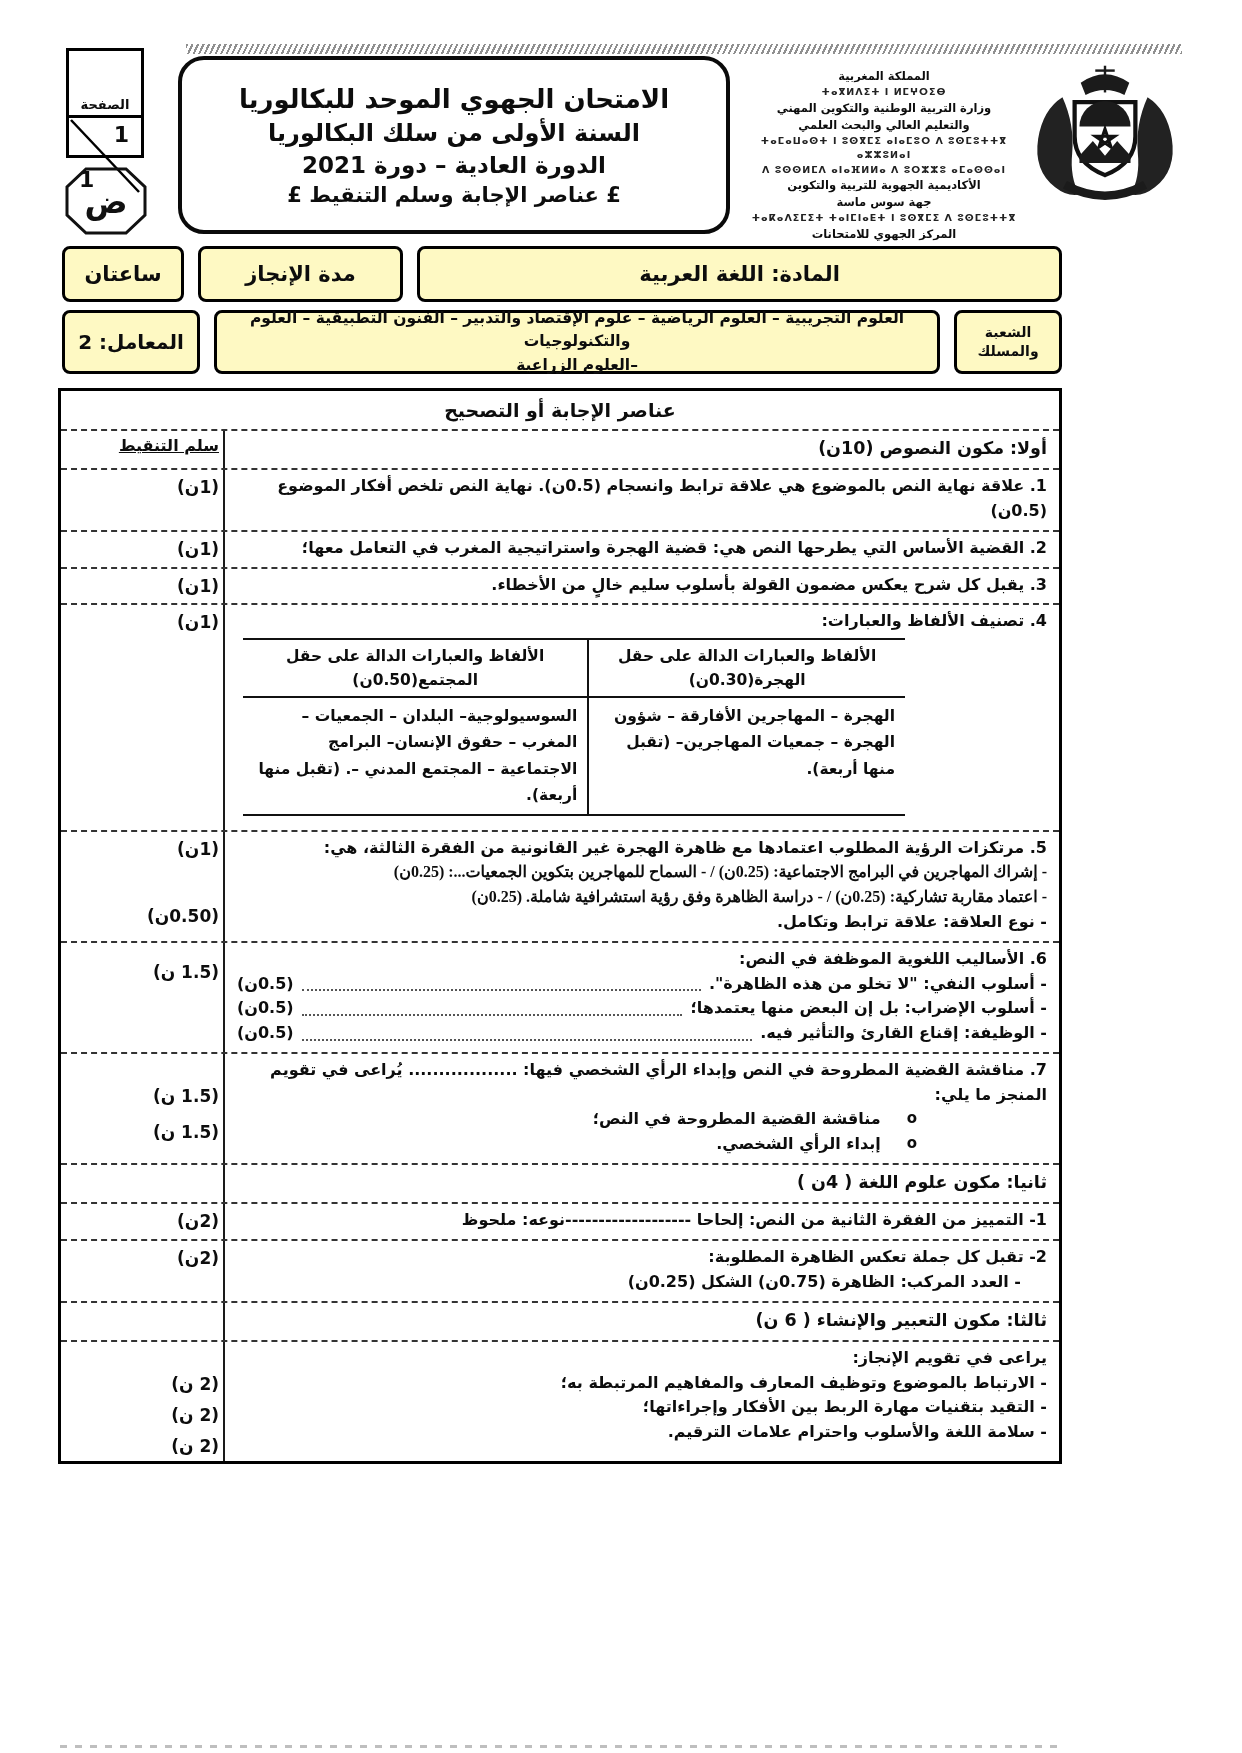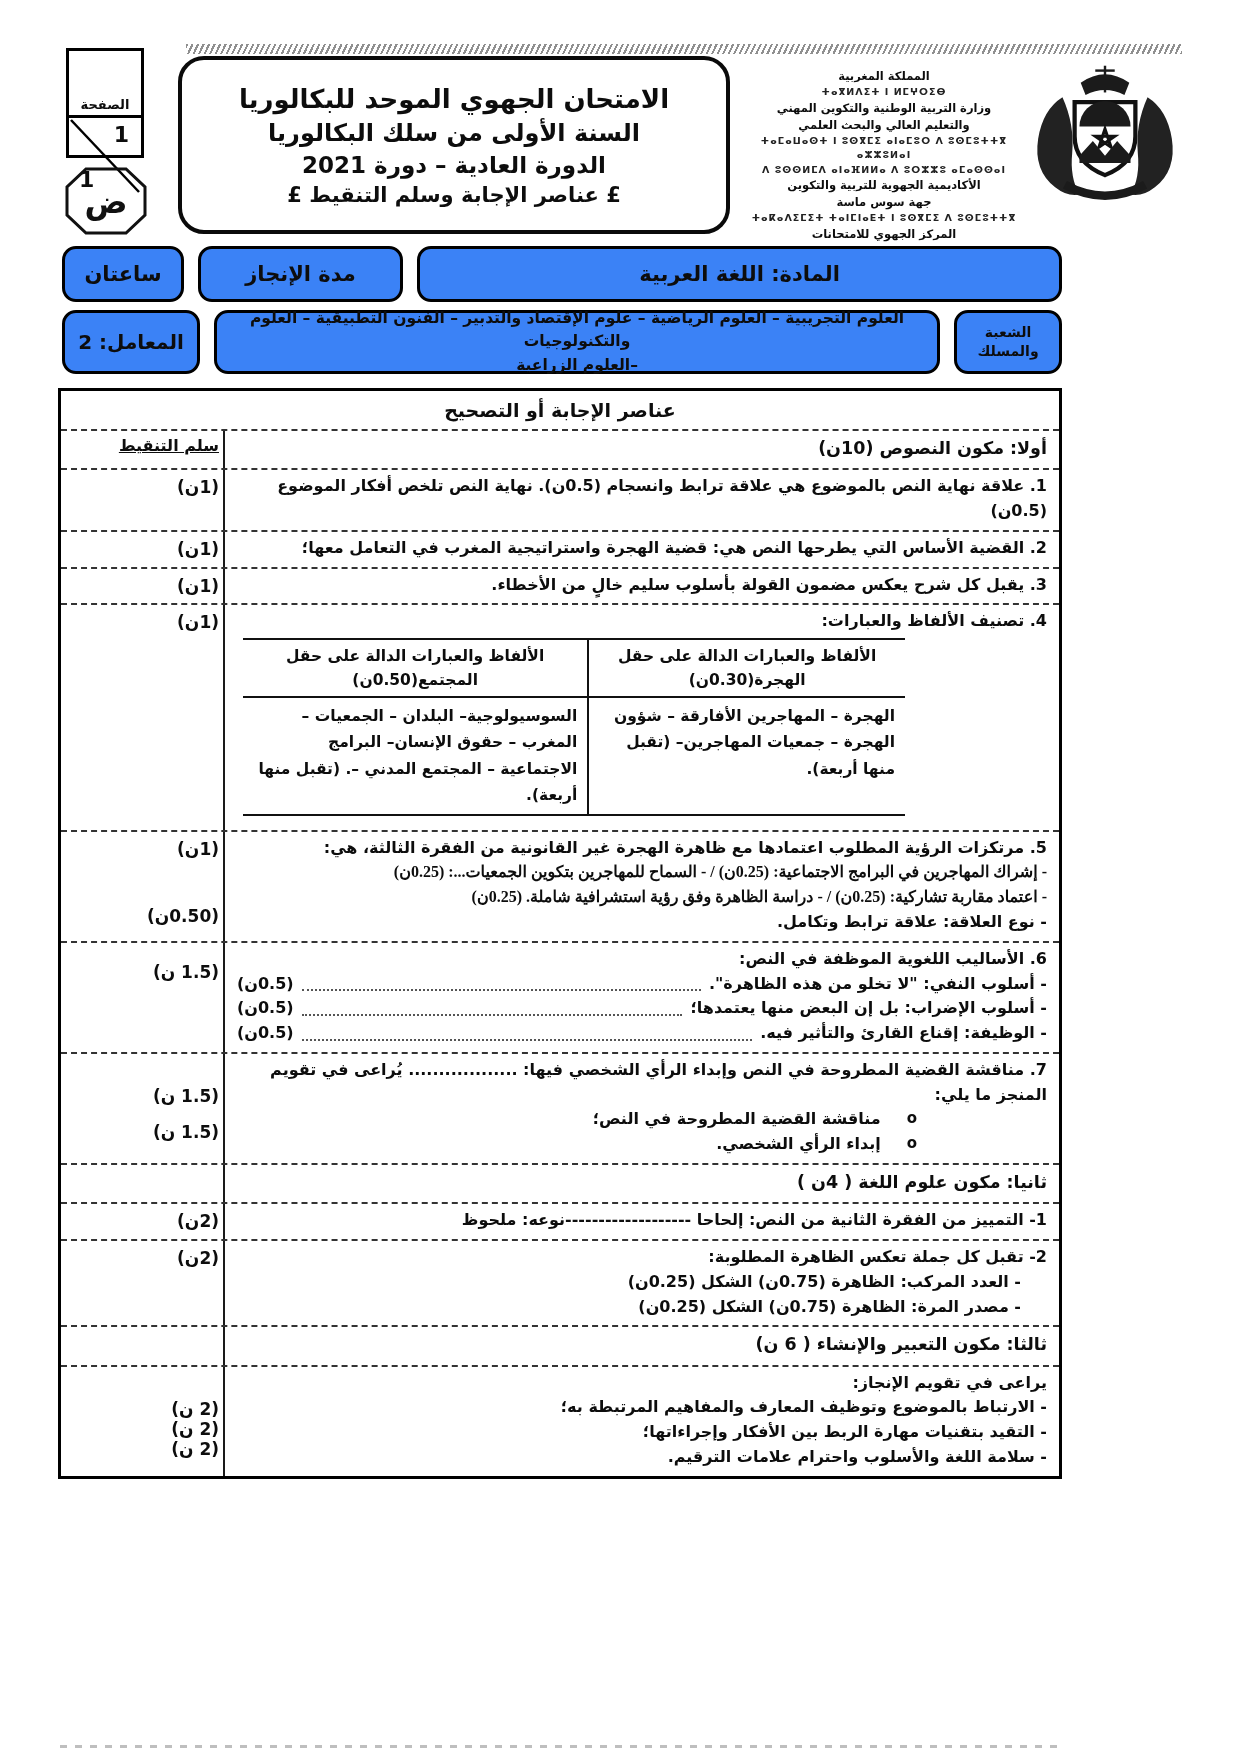--- a/index.html
+++ b/index.html
@@ -26,22 +26,22 @@
   
   .ministry{position:absolute;top:56px;left:742px;width:442px;display:flex;align-items:flex-start;}
   .arms{width:158px;height:158px;flex:none;}
   .ministry-text{flex:1;font-size:11.5px;text-align:center;line-height:1.5;padding-top:12px;}
   .ministry-text .tif{font-size:9.5px;letter-spacing:1px;color:#222;}
   .ministry-text span{display:block;}
   
   .info-row{position:absolute;left:62px;width:1000px;display:flex;gap:14px;box-sizing:border-box;}
   .row1{top:246px;height:56px;}
   .row2{top:310px;height:64px;}
-  .ibox{border:3.5px solid #000;border-radius:14px;display:flex;align-items:center;justify-content:center;
-    text-align:center;box-sizing:border-box;background:#3b82f6;flex-direction:column;}
+  .ibox{border:3.5px solid #000;border-radius:8px;display:flex;align-items:center;justify-content:center;
+    text-align:center;box-sizing:border-box;background:#fef9c3;flex-direction:column;}
   .box-subject{flex:1;font-size:21px;}
   .box-duration{width:205px;font-size:21px;}
   .box-hours{width:122px;font-size:21px;}
   .box-branch{width:108px;font-size:14px;line-height:1.35;}
   .box-streams{flex:1;font-size:15.5px;line-height:1.5;}
   .box-coef{width:138px;font-size:20px;}
   
   .answers{position:absolute;top:388px;left:58px;width:1004px;border:3.5px solid #000;background:#fff;box-sizing:border-box;}
   .t-row{display:flex;border-bottom:2px dashed #333;}
   .t-row:last-child{border-bottom:none;}
@@ -56,21 +56,21 @@
   .leader .txt{white-space:nowrap;}
   .leader .dots{flex:1;border-bottom:2px dotted #555;margin:0 8px 5px;min-width:30px;}
   .leader .sc-inline{white-space:nowrap;}
   .bullet{display:flex;gap:26px;padding-right:130px;}
   .bullet .marker{font-size:15px;}
   .indent{padding-right:26px;}
   .sc-top{margin-top:2px;}
   .sc-low{margin-top:14px;}
   .sc-bottom{margin-top:auto;margin-bottom:10px;}
   .cell-s.two{padding-top:32px;gap:16px;}
-  .cell-s.three{padding-top:32px;}
+  .cell-s.three{padding-top:32px;gap:11px;}
   
   .sub-table{width:662px;margin:4px 4px 8px auto;margin-right:auto;margin-left:6px;direction:rtl;}
   .st-grid{display:grid;grid-template-columns:48% 52%;}
   .st-h{border-top:2.5px solid #111;border-bottom:2.5px solid #111;text-align:center;padding:4px 6px;font-size:15.5px;box-sizing:border-box;}
   .st-b{padding:5px 10px;border-bottom:2.5px solid #111;font-size:15.5px;line-height:1.7;box-sizing:border-box;}
   .st-col1{border-left:2.5px solid #111;}
   .bottom-artifact{position:absolute;bottom:5px;left:60px;width:1004px;height:3px;
     background:repeating-linear-gradient(90deg,#8a8a8a 0 7px,transparent 7px 15px);opacity:.55;}
 </style>
 </head>
@@ -266,21 +266,20 @@
     <div class="cell-c">1- التمييز من الفقرة الثانية من النص: إلحاحا -------------------نوعه: ملحوظ</div>
     <div class="cell-s">
         <span class="sc-top">(2ن)</span>
       </div>
   </div>
 
   <div class="t-row">
     <div class="cell-c">
       <div>2- تقبل كل جملة تعكس الظاهرة المطلوبة:</div>
       <div class="indent">- العدد المركب:   الظاهرة (0.75ن) الشكل (0.25ن)</div>
-      <div class="indent">- مصدر المرة:    الظاهرة (0.75ن) الشكل (0.25ن)</div>
     </div>
     <div class="cell-s">
         <span class="sc-top">(2ن)</span>
       </div>
   </div>
 
   <div class="t-row">
     <div class="cell-c sec-title">ثالثا: مكون التعبير والإنشاء ( 6 ن)</div>
     <div class="cell-s"></div>
   </div>

